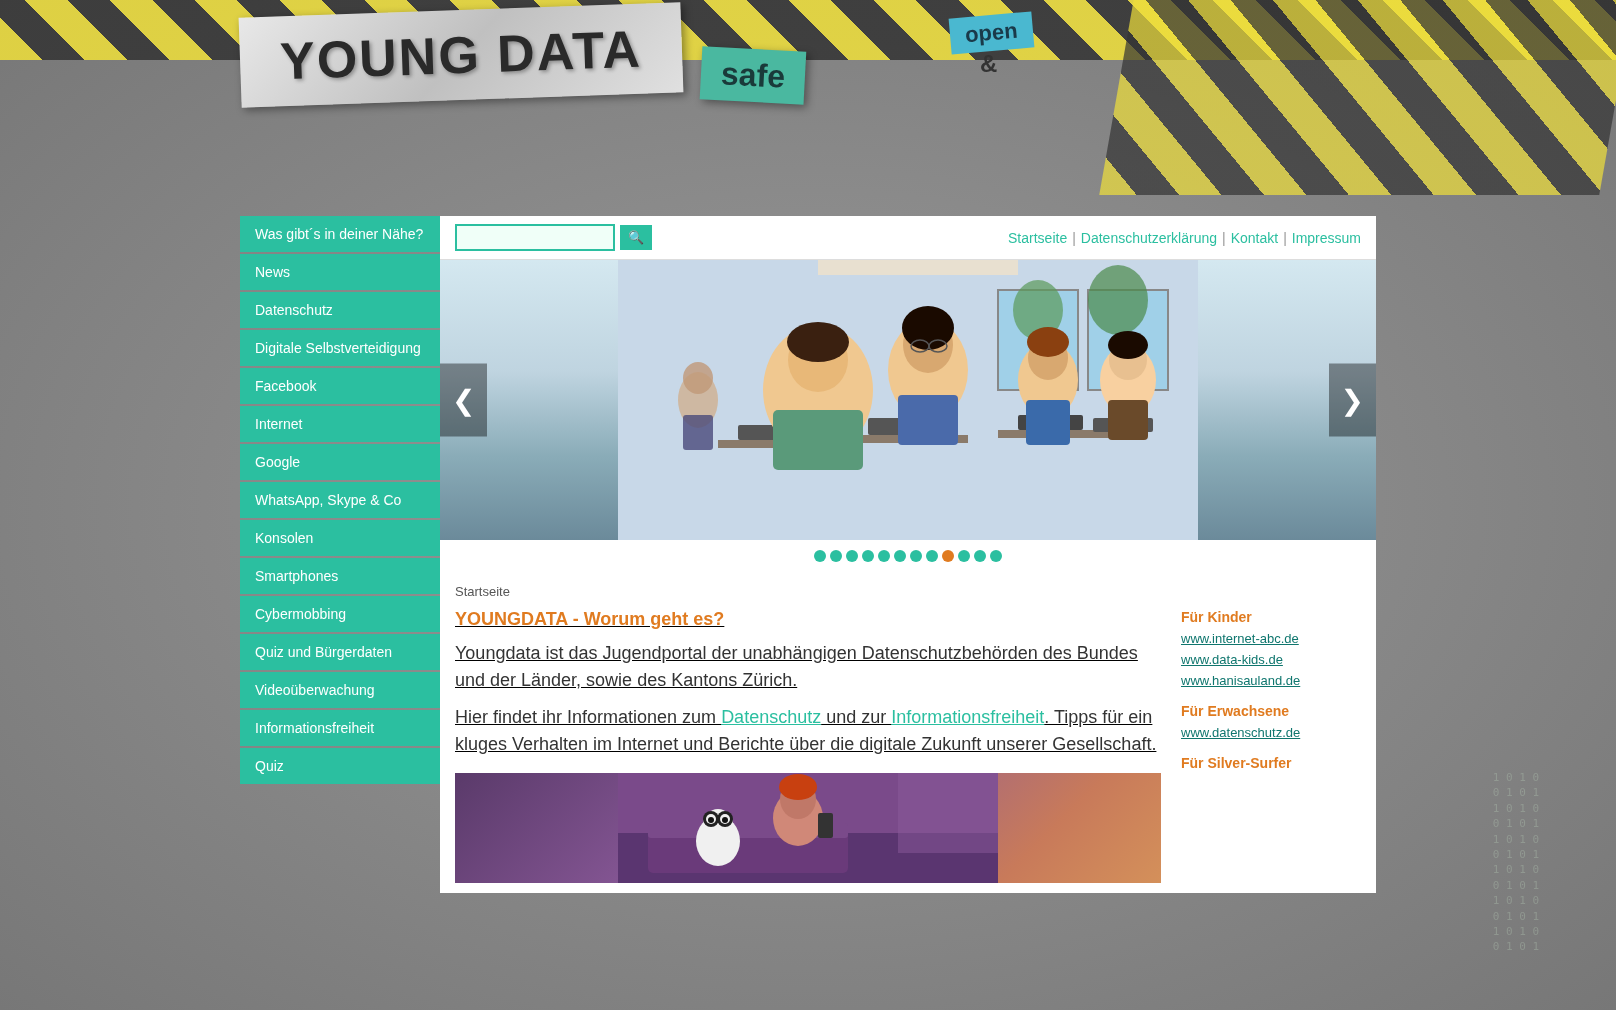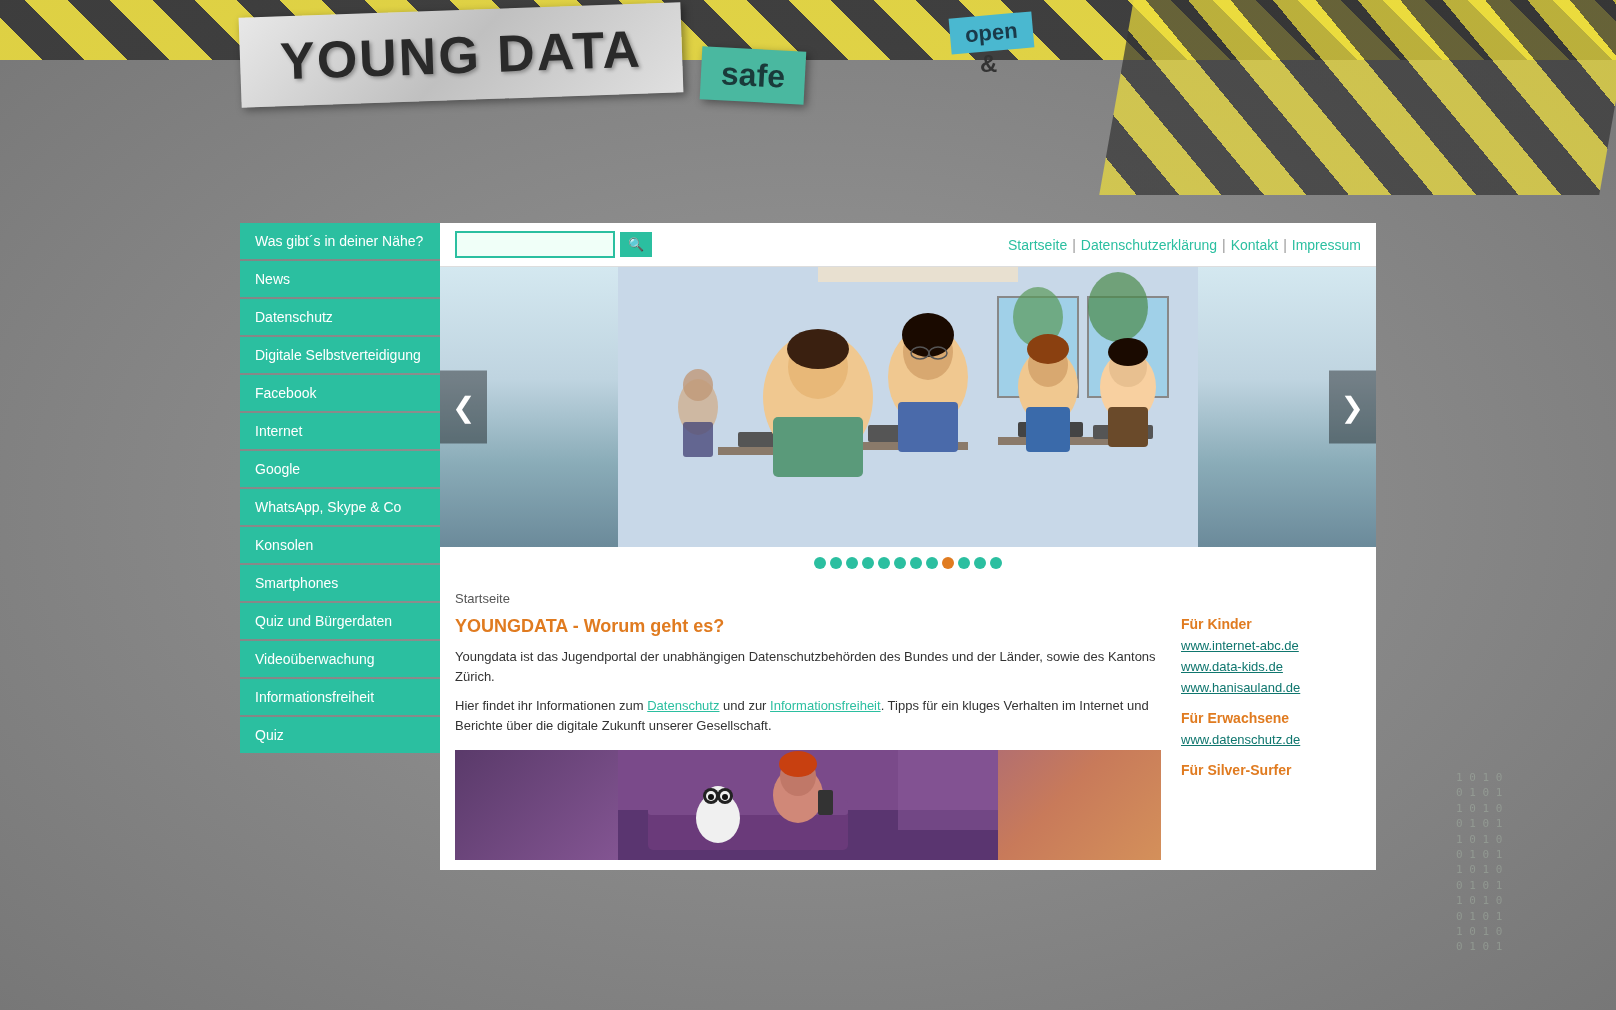--- a/index.html
+++ b/index.html
@@ -94,21 +94,21 @@
       top: 40px;
       left: 740px;
       color: #333;
       font-size: 24px;
       font-weight: bold;
     }
 
     
     .main-wrapper {
       display: flex;
-      margin: 12px auto;
+      margin: 5px auto;
       max-width: 1616px;
       padding: 16px 240px;
       justify-content: flex-end;
     }
 
     
     .sidebar {
       width: 200px;
       flex-shrink: 0;
     }
@@ -222,39 +222,40 @@
       font-size: 13px;
       color: #555;
       margin-bottom: 10px;
     }
     .content-columns {
       display: flex;
       gap: 20px;
     }
     .main-col {
       flex: 1;
+      text-decoration: underline;
     }
     .sidebar-col {
       width: 180px;
       flex-shrink: 0;
     }
     .section-title {
       color: #e07b20;
       font-size: 18px;
       font-weight: bold;
       margin-bottom: 10px;
     }
     .section-subtitle {
       color: #e07b20;
       font-size: 14px;
       font-weight: bold;
       margin-bottom: 6px;
     }
     .body-text {
-      font-size: 13px;
+      font-size: 18px;
       color: #333;
       line-height: 1.5;
       margin-bottom: 10px;
     }
     .inline-link {
       color: #2bbfa0;
       text-decoration: underline;
       cursor: pointer;
     }
     .ext-link {
@@ -282,20 +283,21 @@
       right: 0;
       bottom: 0;
       width: 120px;
       height: 200px;
       font-family: monospace;
       font-size: 11px;
       color: rgba(200,220,200,0.4);
       line-height: 1.4;
       overflow: hidden;
       pointer-events: none;
+      text-align: center;
     }
   </style>
 </head>
 <body>
 
 <div class="header-area">
   <div class="hazard-stripe-top"></div>
   <div class="hazard-stripe-right"></div>
   <div class="logo-container">
     <div class="logo-main">
@@ -336,20 +338,23 @@
       <span>Google</span>
     </div>
     <div class="sidebar-item">
       <span>WhatsApp, Skype &amp; Co</span>
     </div>
     <div class="sidebar-item">
       <span>Konsolen</span>
     </div>
     <div class="sidebar-item">
       <span>Smartphones</span>
+    </div>
+    <div class="sidebar-item">
+      <span>Cybermobbing</span>
     </div>
     <div class="sidebar-item">
       <span>Quiz und Bürgerdaten</span>
     </div>
     <div class="sidebar-item">
       <span>Videoüberwachung</span>
     </div>
     <div class="sidebar-item">
       <span>Informationsfreiheit</span>
     </div>

